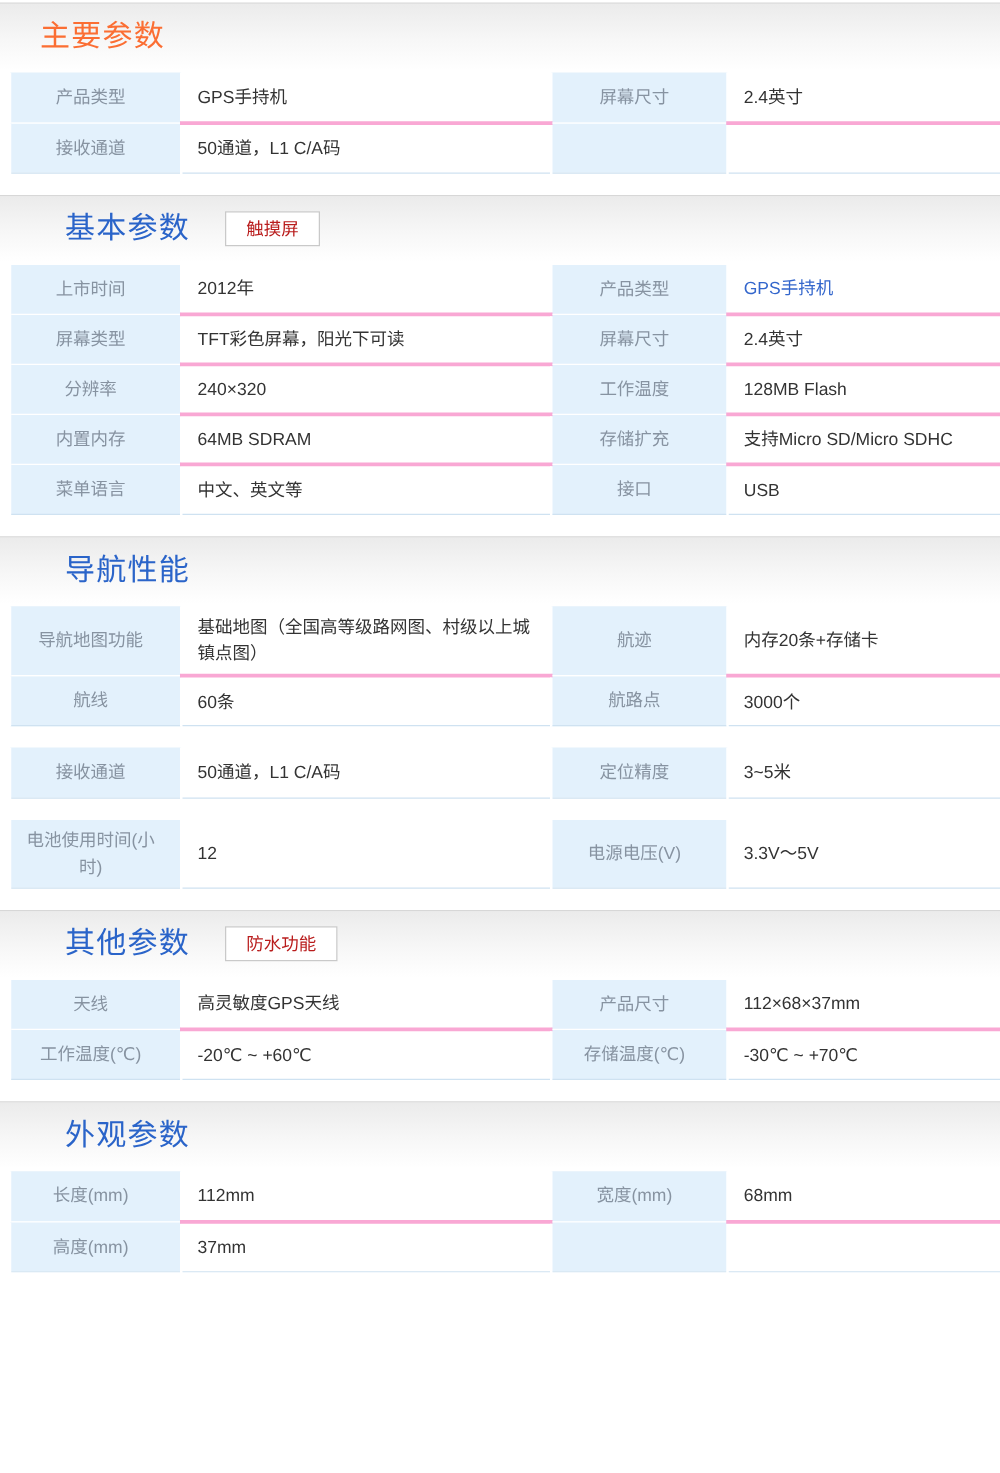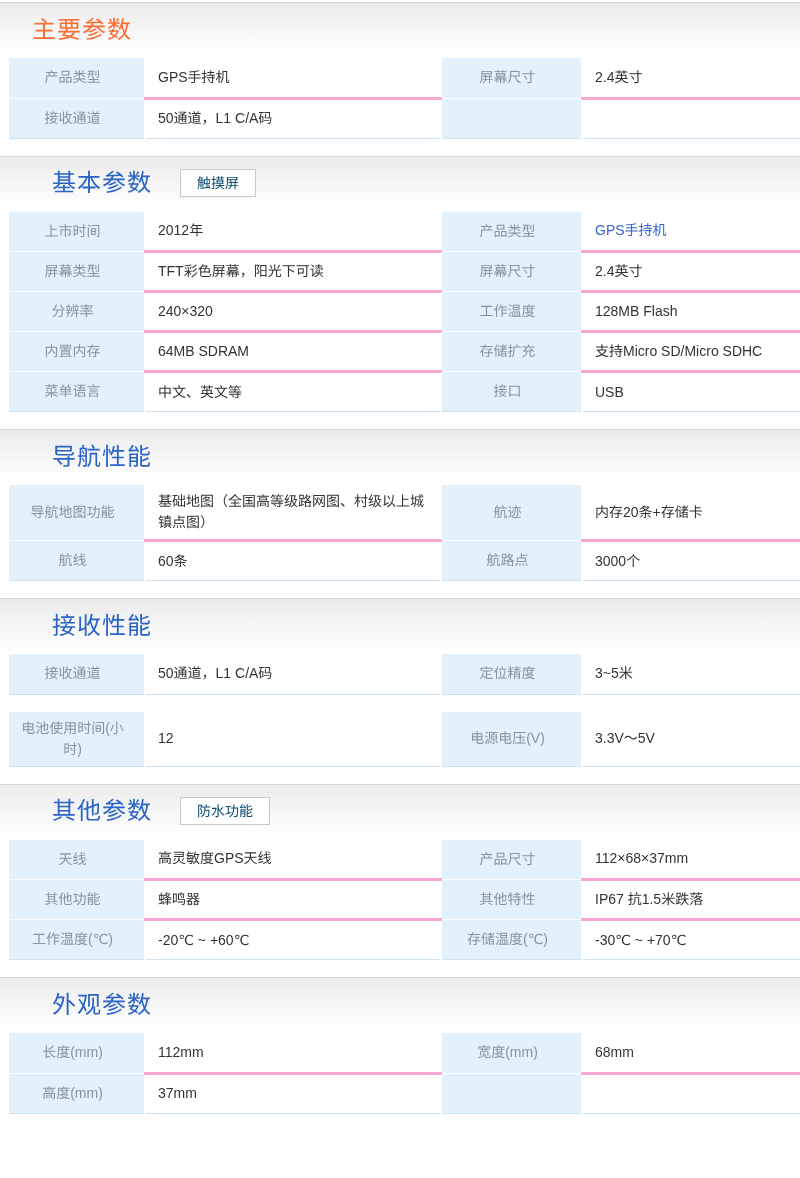--- a/index.html
+++ b/index.html
@@ -28,21 +28,21 @@
     line-height:1;
   }
   .t-orange { color:#fb6e33; }
   .t-blue   { color:#2a64c9;margin-left:20px; }
   .badge-btn {
     margin-left:28px;
     background:#fff;
     border:1px solid #c9c9c9;
     padding:6px 16px;
     font-size:14px;
-    color:#0c4a6e;
+    color:#b91c1c;
     font-family:inherit;
     line-height:1;
     cursor:pointer;
   }
   .spec-table {
     border-collapse:collapse;
     table-layout:fixed;
     margin-left:7px;
     width:793px;
     border-bottom:1px solid #cfe2f1;
@@ -177,23 +177,20 @@
         <td class="lbl">航线</td>
         <td class="val">60条</td>
         <td class="lbl">航路点</td>
         <td class="val">3000个</td>
       </tr>
     </tbody>
       </table>
   </section>
 
   <section class="spec-section">
-    <div class="section-head">
-      <h2 class="section-title t-blue">接收性能</h2>
-    </div>
     <table class="spec-table">
       <colgroup>
           <col style="width:137px">
           <col style="width:296px">
           <col style="width:141px">
           <col style="width:219px">
         </colgroup>
       <tbody>
           <tr>
         <td class="lbl">接收通道</td>
@@ -237,26 +234,20 @@
           <col style="width:219px">
         </colgroup>
       <tbody>
           <tr>
         <td class="lbl">天线</td>
         <td class="val">高灵敏度GPS天线</td>
         <td class="lbl">产品尺寸</td>
         <td class="val">112×68×37mm</td>
       </tr>
       <tr>
-        <td class="lbl">其他功能</td>
-        <td class="val">蜂鸣器</td>
-        <td class="lbl">其他特性</td>
-        <td class="val">IP67 抗1.5米跌落</td>
-      </tr>
-      <tr>
         <td class="lbl">工作温度(℃)</td>
         <td class="val">-20℃ ~ +60℃</td>
         <td class="lbl">存储温度(℃)</td>
         <td class="val">-30℃ ~ +70℃</td>
       </tr>
     </tbody>
       </table>
   </section>
 
   <section class="spec-section">

